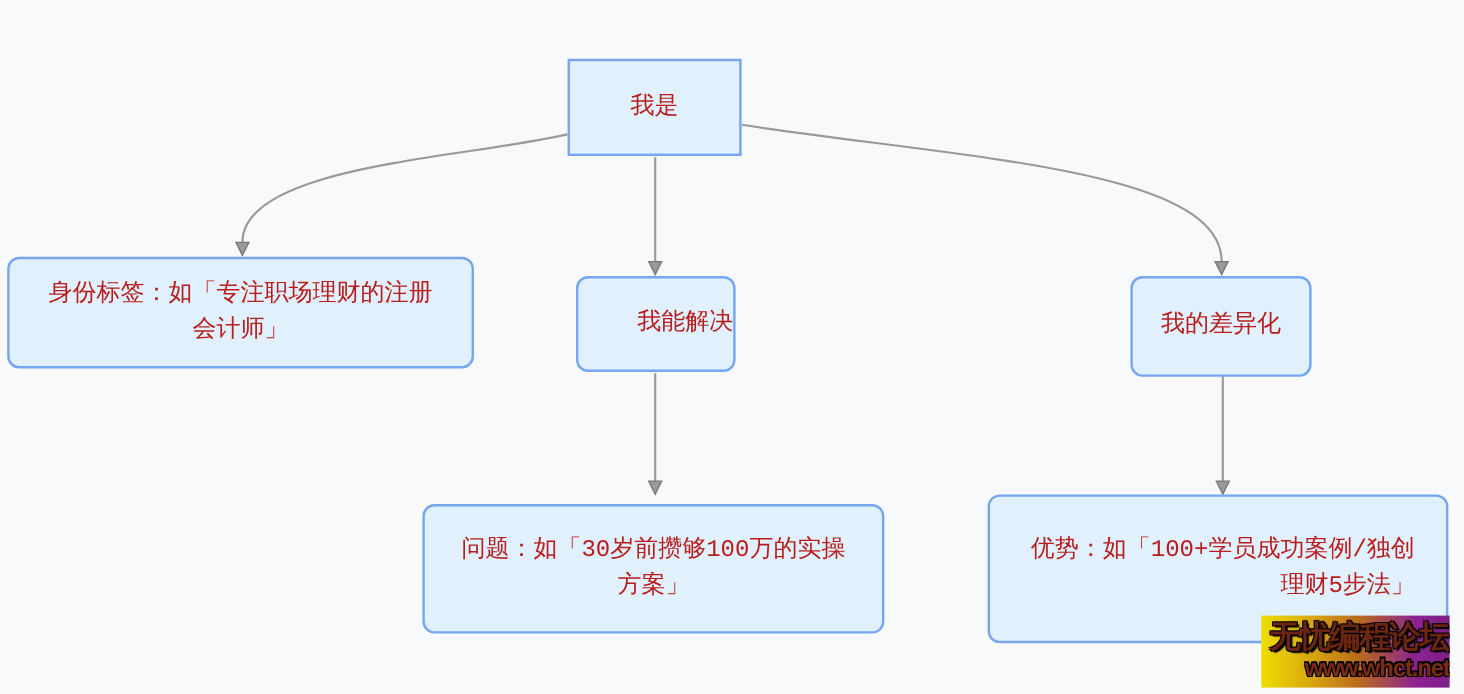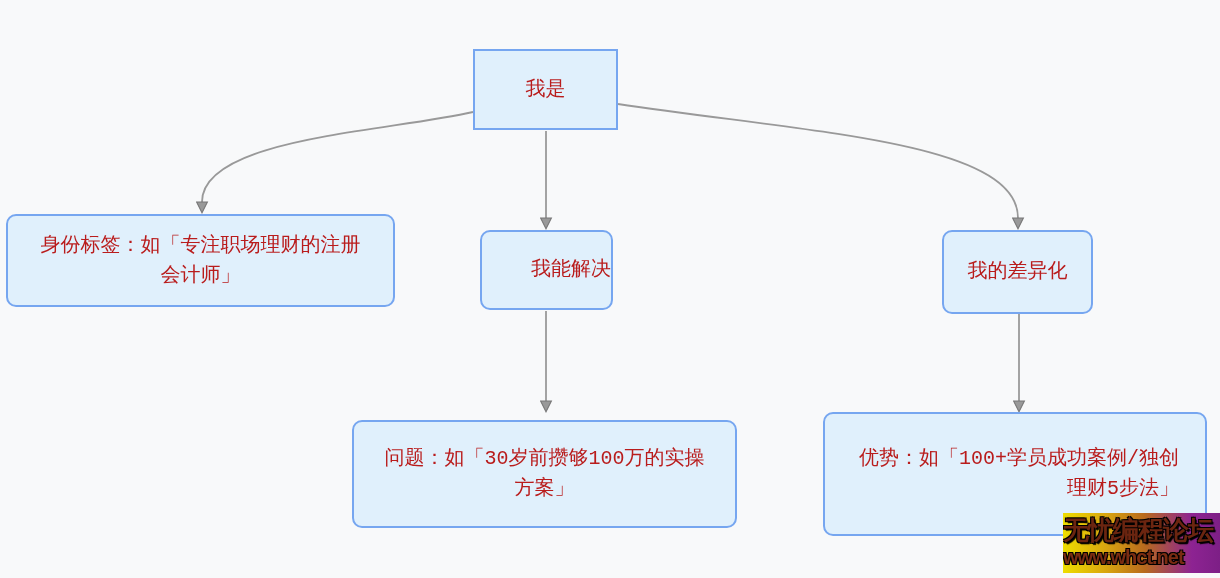--- a/index.html
+++ b/index.html
@@ -37,26 +37,26 @@
 
   .node-root           { left: 473px; top: 49px;  width: 145px; height: 81px; }
   .node-identity       { left: 6px;   top: 214px; width: 389px; height: 93px; padding: 0 29px; }
   .node-solve          { left: 480px; top: 230px; width: 133px; height: 80px; justify-content: flex-end; }
   .node-differentiation{ left: 942px; top: 230px; width: 151px; height: 84px; }
   .node-problem        { left: 352px; top: 420px; width: 385px; height: 108px; padding: 0 28px; }
   .node-advantage      { left: 823px; top: 412px; width: 384px; height: 124px; padding: 0 26px; text-align: right; }
 
   .watermark {
     position: absolute;
-    right: 0;
+    right: 12px;
     top: 513px;
     width: 157px;
     height: 60px;
     background: linear-gradient(90deg, #eedd00 0%, #d8a410 28%, #b86a1e 52%, #8d2392 82%, #7d1f86 100%);
-    text-align: left;
+    text-align: right;
     z-index: 5;
     overflow: hidden;
     padding-top: 2px;
   }
   .watermark .wm-title {
     font-size: 26px;
     font-weight: bold;
     line-height: 30px;
     color: #6b2510;
     letter-spacing: -1px;

